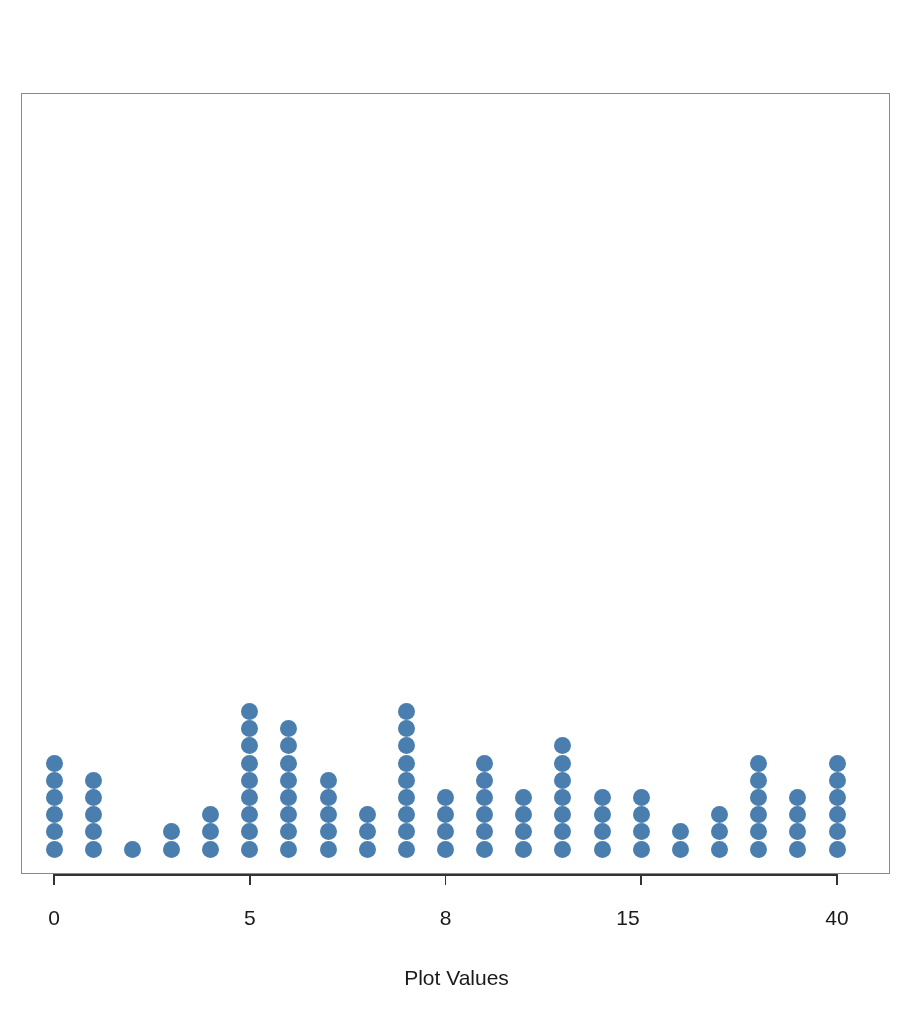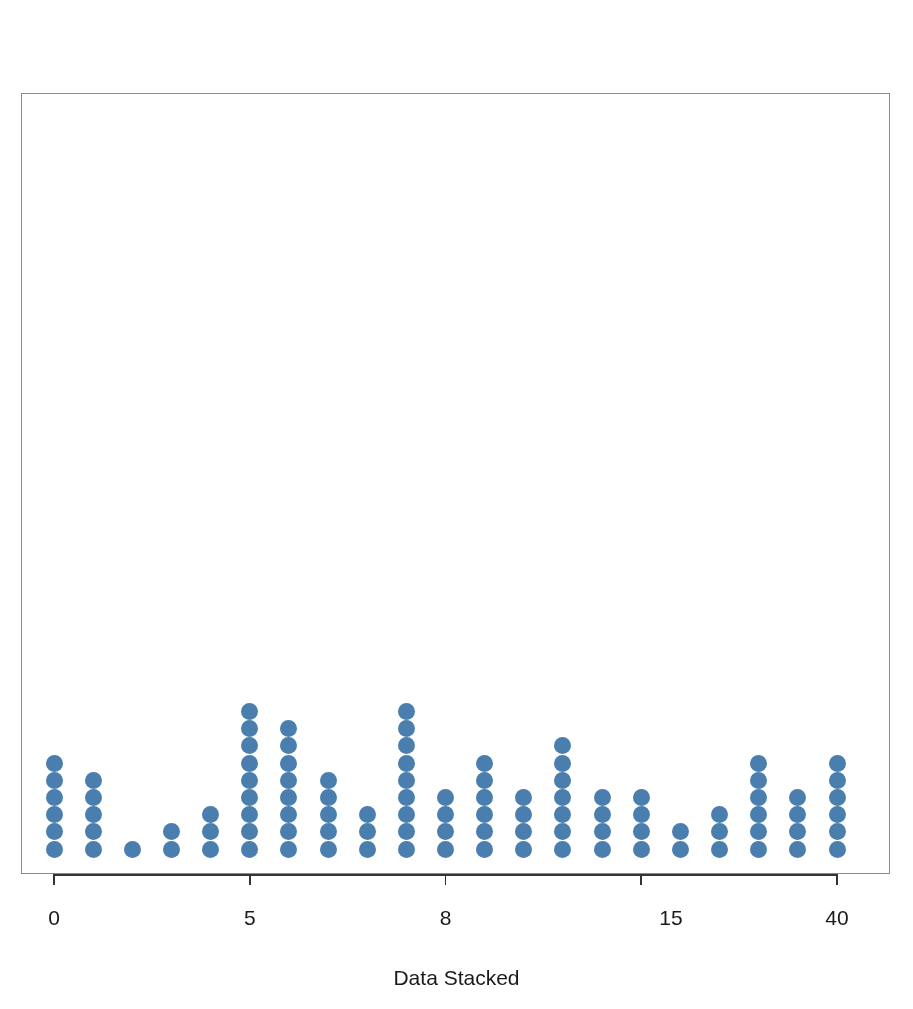--- a/index.html
+++ b/index.html
@@ -206,20 +206,20 @@
   <div class="axis-line"></div>
 
   <div id="ticks">
       <div class="tick" style="left: 53.2px;"></div>
       <div class="tick-label" style="left: 54px;">0</div>
       <div class="tick" style="left: 248.95px;"></div>
       <div class="tick-label" style="left: 249.75px;">5</div>
       <div class="tick" style="left: 444.7px;"></div>
       <div class="tick-label" style="left: 445.5px;">8</div>
       <div class="tick" style="left: 640.45px;"></div>
-      <div class="tick-label" style="left: 671px;">15</div>
+      <div class="tick-label" style="left: 628px;">15</div>
       <div class="tick" style="left: 836.2px;"></div>
       <div class="tick-label" style="left: 837px;">40</div>
     </div>
 
-  <div class="axis-title">Data Stacked</div>
+  <div class="axis-title">Plot Values</div>
 
 </div>
 
 </body></html>

